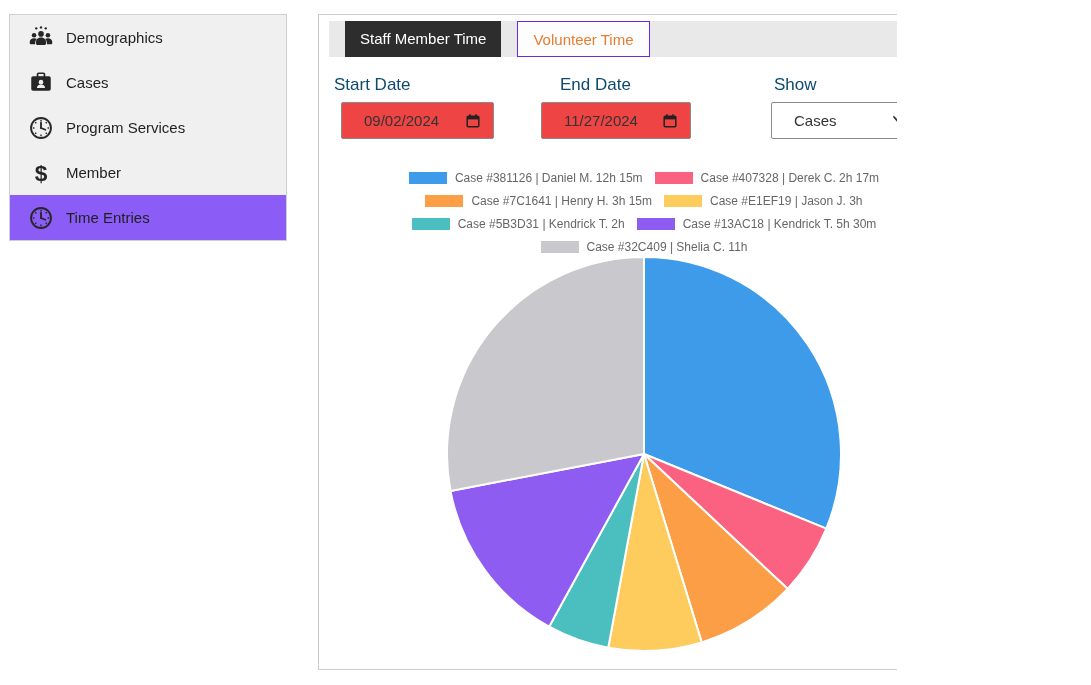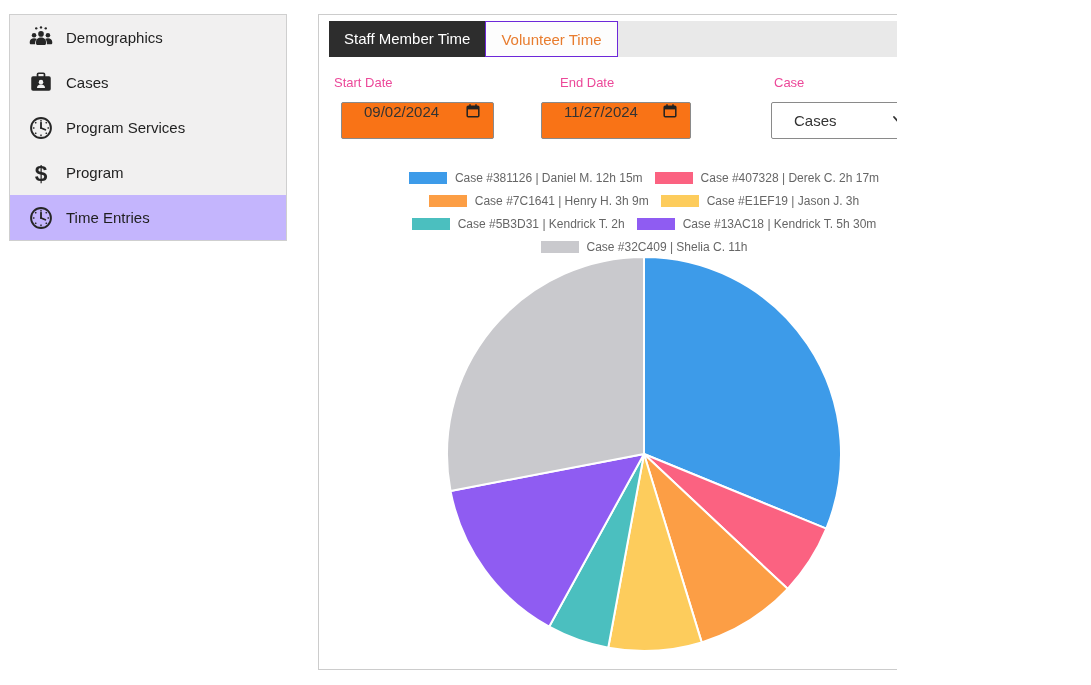--- a/index.html
+++ b/index.html
@@ -4,40 +4,40 @@
 <style>
   * { margin:0; padding:0; box-sizing:border-box; }
   html,body { width:1091px; height:685px; background:#ffffff;
               font-family:"Liberation Sans", sans-serif; }
   #stage { position:relative; width:897px; height:685px; background:#fff; overflow:hidden; }
 
   
   #sidebar { position:absolute; left:9px; top:14px; width:278px;
              background:#f1f0f0; border:1px solid #cfcfcf; }
   .side-item { display:flex; align-items:center; height:45px; cursor:pointer; }
-  .side-item.selected { background:#c4b5fd; }
+  .side-item.selected { background:#8b5cf6; }
   .side-icon { width:26px; height:26px; margin-left:18px; margin-right:12px;
                display:flex; align-items:center; justify-content:center; color:#262626; }
   .side-label { font-size:15px; color:#1f1f1f; }
 
   
   #panel { position:absolute; left:318px; top:14px; width:772px; height:656px;
            background:#fff; border:1px solid #cccccc; }
 
   
   .tabstrip { position:absolute; top:6px; left:10px; right:0; height:36px;
               background:#e9e9e9; display:flex; }
-  .tab { height:36px; line-height:36px; padding:0 15px; font-size:15px; cursor:pointer; }
+  .tab { height:36px; line-height:36px; padding:0 15px; font-size:15px; cursor:pointer;margin-left:16px; }
   .tab.active { background:#2d2d2d; color:#ffffff; }
   .tab.inactive { background:#fdfdfd; color:#e87c2e; border:1px solid #6d28d9; }
 
   
-  .field-label { position:absolute; font-size:13px; color:#ec4899; }
-  .mock-input { position:absolute; height:37px; background:#f97316; border:1px solid #8a8a8a;
-                border-radius:2px; display:flex; align-items:flex-start; cursor:text; }
+  .field-label { position:absolute; font-size:17px; color:#0c4a6e; }
+  .mock-input { position:absolute; height:37px; background:#ef4444; border:1px solid #8a8a8a;
+                border-radius:2px; display:flex; align-items:center; cursor:text; }
   .mock-input .val { font-size:15px; color:#333; margin-left:22px; flex:1; }
   .mock-input .cal { margin-right:12px; color:#222; display:flex; }
   .show-select { position:absolute; height:37px; width:145px; border:1px solid #8a8a8a;
                  border-radius:2px; background:#fff; font-size:15px; color:#333;
                  -webkit-appearance:none; appearance:none; padding-left:22px; cursor:pointer;
                  font-family:"Liberation Sans", sans-serif; }
   .select-chevron { position:absolute; pointer-events:none; color:#333; }
   .submit-btn { position:absolute; width:78px; height:40px; background:#3b82f6; color:#fff;
                 border:none; font-size:15px; cursor:pointer;
                 font-family:"Liberation Sans", sans-serif; }
@@ -105,21 +105,21 @@
    </svg>
         </span>
         <span class="side-label">Program Services</span>
       </div>
       <div class="side-item">
         <span class="side-icon">
           <svg width="26" height="26" viewBox="0 0 24 24">
      <text x="12" y="19" text-anchor="middle" font-size="21" font-weight="bold" font-family="Liberation Sans, sans-serif" fill="#262626">$</text>
    </svg>
         </span>
-        <span class="side-label">Program</span>
+        <span class="side-label">Member</span>
       </div>
       <div class="side-item selected">
         <span class="side-icon">
           <svg width="26" height="26" viewBox="0 0 24 24" fill="none" stroke="#262626">
      <circle cx="12" cy="12" r="9.2" stroke-width="1.7"></circle>
      <g stroke-width="1.3">
        <line x1="12" y1="4.4" x2="12" y2="6"></line>
               <line x1="12" y1="18" x2="12" y2="19.6"></line>
        <line x1="4.4" y1="12" x2="6" y2="12"></line>
               <line x1="18" y1="12" x2="19.6" y2="12"></line>
@@ -162,21 +162,21 @@
       <span class="cal">
         <svg width="16" height="16" viewBox="0 0 16 16">
           <rect x="2.2" y="3.2" width="11.6" height="10.6" rx="1" fill="none" stroke="#222" stroke-width="1.5"></rect>
           <rect x="2.2" y="3.2" width="11.6" height="3.2" fill="#222"></rect>
           <line x1="5" y1="1.2" x2="5" y2="4" stroke="#222" stroke-width="1.5"></line>
           <line x1="11" y1="1.2" x2="11" y2="4" stroke="#222" stroke-width="1.5"></line>
         </svg>
       </span>
     </div>
 
-    <div class="field-label" style="left:455px; top:60px;">Case</div>
+    <div class="field-label" style="left:455px; top:60px;">Show</div>
     <select class="show-select" style="left:452px; top:87px;">
       <option>Cases</option>
     </select>
     <span class="select-chevron" style="left:572px; top:97px;">
       <svg width="14" height="14" viewBox="0 0 14 14">
         <polyline points="3,5 7,9.5 11,5" fill="none" stroke="#333" stroke-width="1.8" stroke-linecap="round" stroke-linejoin="round"></polyline>
       </svg>
     </span>
 
     <button class="submit-btn" style="left:637px; top:85px;">Submit</button>
@@ -188,21 +188,21 @@
             <span class="legend-text">Case #381126 | Daniel M. 12h 15m</span>
           </div>
           <div class="legend-item">
             <span class="legend-swatch" style="background: rgb(251, 98, 129);"></span>
             <span class="legend-text">Case #407328 | Derek C. 2h 17m</span>
           </div>
         </div>
         <div class="legend-row">
           <div class="legend-item">
             <span class="legend-swatch" style="background: rgb(252, 158, 69);"></span>
-            <span class="legend-text">Case #7C1641 | Henry H. 3h 9m</span>
+            <span class="legend-text">Case #7C1641 | Henry H. 3h 15m</span>
           </div>
           <div class="legend-item">
             <span class="legend-swatch" style="background: rgb(253, 204, 92);"></span>
             <span class="legend-text">Case #E1EF19 | Jason J. 3h</span>
           </div>
         </div>
         <div class="legend-row">
           <div class="legend-item">
             <span class="legend-swatch" style="background: rgb(75, 191, 191);"></span>
             <span class="legend-text">Case #5B3D31 | Kendrick T. 2h</span>

